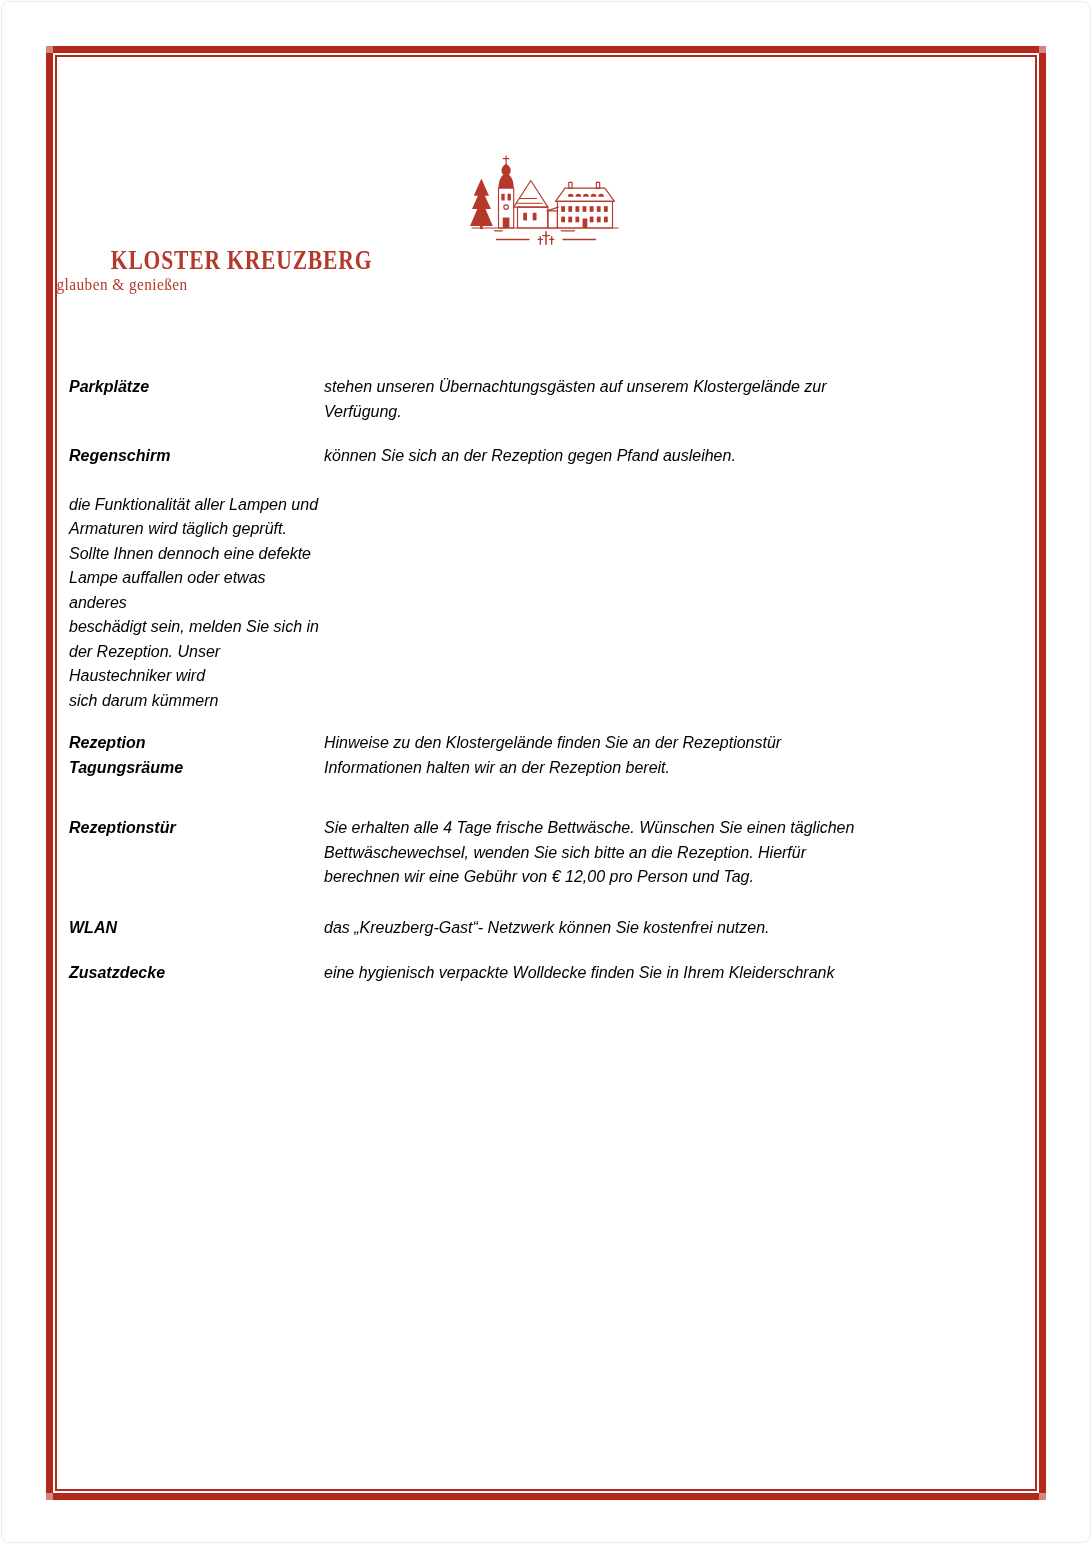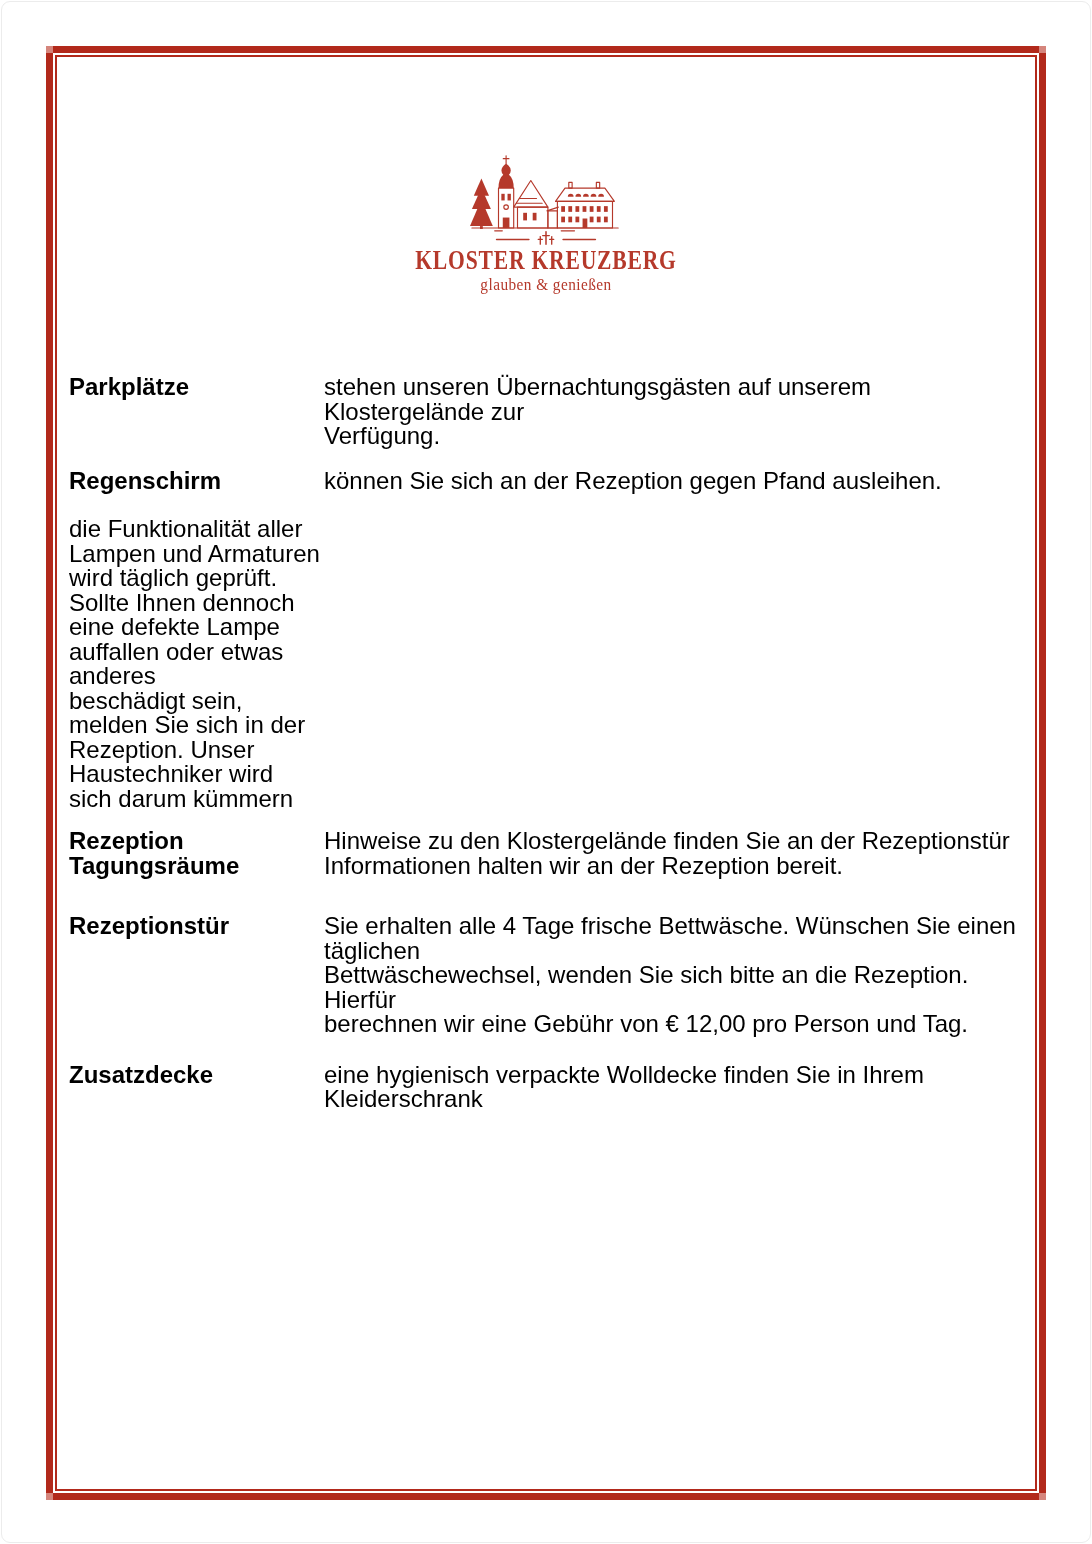--- a/index.html
+++ b/index.html
@@ -9,38 +9,38 @@
   }
   .sheet{position:absolute;inset:1px;border:1px solid #ececec;border-radius:9px;background:#fff;}
   
   .frame{position:absolute;left:44px;top:44px;right:44px;bottom:42px;border:7px solid #b2291b;}
   .frame-inner{position:absolute;inset:2px;border:2px solid #b2291b;}
   .corner{position:absolute;width:7px;height:7px;background:#d5857c;}
   .corner.tl{top:-7px;left:-7px}.corner.tr{top:-7px;right:-7px}
   .corner.bl{bottom:-7px;left:-7px}.corner.br{bottom:-7px;right:-7px}
 
   
-  .logo-block{position:absolute;top:150px;left:0;right:0;text-align:center;color:#b5392b;}
+  .logo-block{position:absolute;top:150px;left:0;right:0;text-align:left;color:#b5392b;}
   .logo-art{display:block;margin:0 auto;}
   .logo-wordmark{
     font-family:"Liberation Serif", serif;font-weight:700;font-size:27px;
     letter-spacing:1px;transform:scaleX(.8);transform-origin:center;
     white-space:nowrap;line-height:22px;margin-top:2px;
   }
   .logo-tagline{
     font-family:"Liberation Serif", serif;font-size:17px;letter-spacing:.5px;
     transform:scaleX(.9);transform-origin:center;white-space:nowrap;
     line-height:18px;margin-top:5px;
   }
 
   
   .rows{position:absolute;top:373px;left:67px;right:58px;}
   .row{
     display:grid;grid-template-columns:255px 1fr;
-    font-size:24px;line-height:24.5px;
+    font-style:italic;font-size:16px;line-height:24.5px;
   }
   .row:nth-of-type(1){margin-bottom:20px}
   .row:nth-of-type(2){margin-bottom:24px}
   .row:nth-of-type(3){margin-bottom:18px}
   .row:nth-of-type(4){}
   .row:nth-of-type(5){margin-bottom:36px}
   .row:nth-of-type(6){margin-bottom:26px}
   .row:nth-of-type(7){margin-bottom:21px}
   .row-label{font-weight:700;}
   .row-text{white-space:pre-line;}
@@ -172,20 +172,24 @@
     <div class="row-text">Informationen halten wir an der Rezeption bereit.</div>
   </div>
 
   <div class="row">
     <div class="row-label">Rezeptionstür</div>
     <div class="row-text">Sie erhalten alle 4 Tage frische Bettwäsche. Wünschen Sie einen täglichen
 Bettwäschewechsel, wenden Sie sich bitte an die Rezeption. Hierfür
 berechnen wir eine Gebühr von € 12,00 pro Person und Tag.</div>
   </div>
 
+  <div class="row">
+    <div class="row-label">WLAN</div>
+    <div class="row-text">das „Kreuzberg-Gast“- Netzwerk können Sie kostenfrei nutzen.</div>
+  </div>
 
   <div class="row">
     <div class="row-label">Zusatzdecke</div>
     <div class="row-text">eine hygienisch verpackte Wolldecke finden Sie in Ihrem Kleiderschrank</div>
   </div>
 </div>
 
 </div>
 
 </body></html>

